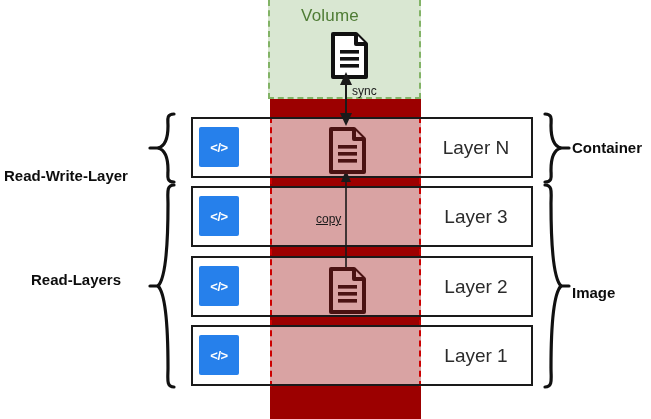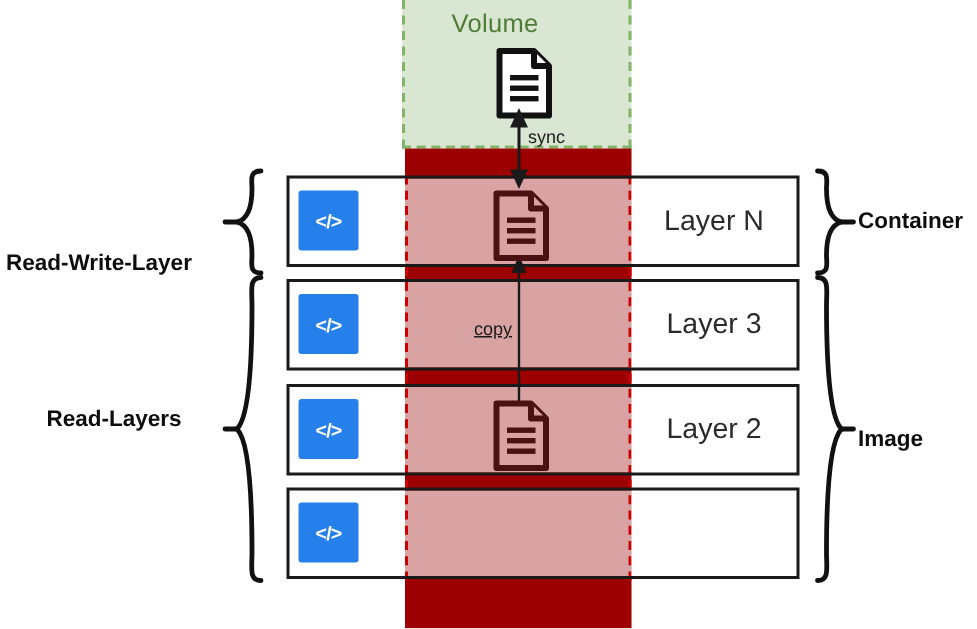--- a/index.html
+++ b/index.html
@@ -196,20 +196,21 @@
   <div class="layer-white-left" style="top:258px;"></div>
   <div class="layer-white-right" style="top:258px;"></div>
   <div class="layer-box" style="top:256px;"></div>
   <div class="code-icon" style="top:266px;">&lt;/&gt;</div>
   <div class="layer-label" style="top:276px;">Layer 2</div>
 
   <div class="layer-white-left" style="top:327px;"></div>
   <div class="layer-white-right" style="top:327px;"></div>
   <div class="layer-box" style="top:325px;"></div>
   <div class="code-icon" style="top:335px;">&lt;/&gt;</div>
+  <div class="layer-label" style="top:345px;">Layer 1</div>
 
   <svg class="conn" style="left:330px; top:170px; width:40px; height:110px;" viewBox="0 0 40 110">
     <line x1="16" y1="108" x2="16" y2="10" stroke="#1a1a1a" stroke-width="1.6"></line>
     <polygon points="16,0 11,12 21,12" fill="#1a1a1a"></polygon>
   </svg>
   <div class="arrow-label" style="left:316px; top:212px;text-decoration:underline;">copy</div>
 
   <svg class="doc-icon" style="left:327px; top:266px;" viewBox="0 0 41 50">
     <path d="M4 3 H27 L37 13 V46 H4 Z" fill="#d9a3a3" stroke="#4a1212" stroke-width="4" stroke-linejoin="round"></path>
     <path d="M27 3 L27 13 L37 13" fill="#d9a3a3" stroke="#4a1212" stroke-width="4" stroke-linejoin="round"></path>

